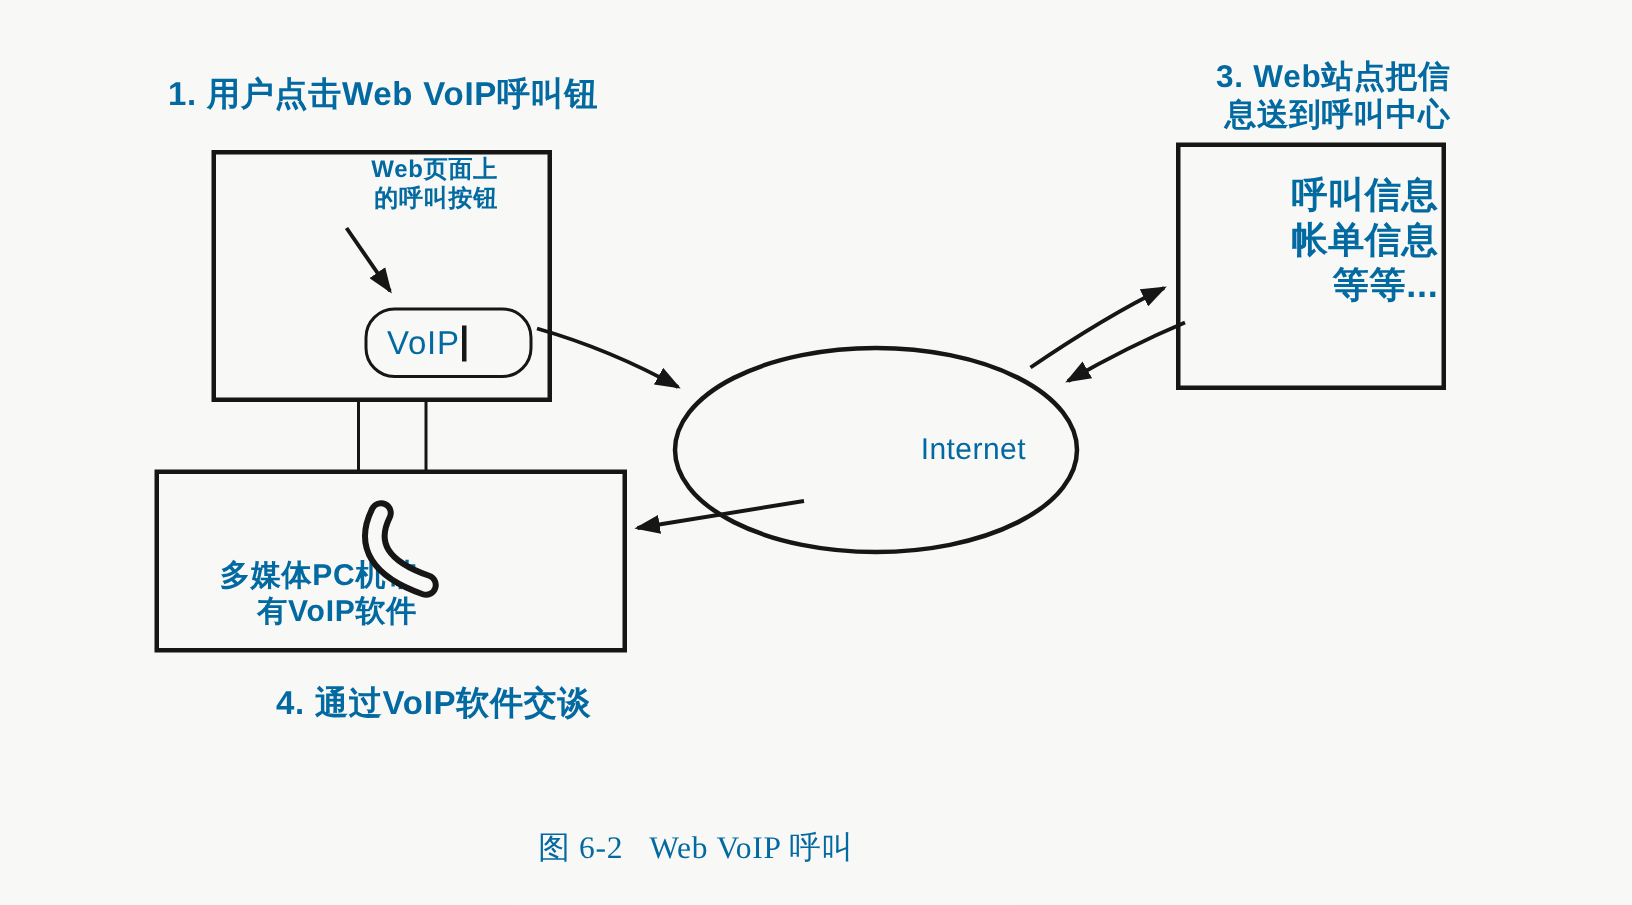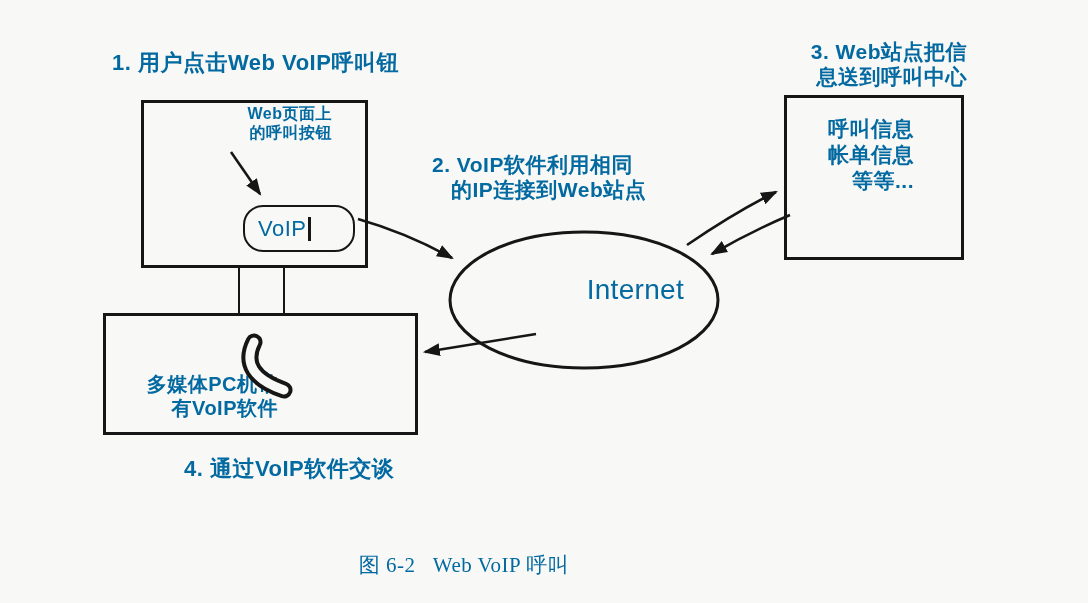--- a/index.html
+++ b/index.html
@@ -36,37 +36,35 @@
                    border-left:2.5px solid #161616; border-right:2.5px solid #161616;
                    box-sizing:border-box; position:absolute; }
   .pc-box        { left:103px; top:313px; width:315px; height:122px; }
   .cc-box        { left:784px; top:95px;  width:180px; height:165px; }
 
   .step1 { left:112px; top:50px;  font-size:22px; }
   .step2 { left:432px; top:153px; font-size:21px; }
   .step3 { left:772px; top:40px;  width:195px; font-size:21px; }
   .step4 { left:184px; top:456px; font-size:22px; }
   .monitor-note { left:147px; top:105px; width:185px; font-size:16px; }
-  .cc-info      { left:744px; top:116px; width:170px; font-size:21px; line-height:1.24; }
+  .cc-info      { left:789px; top:116px; width:170px; font-size:24px; line-height:1.24; }
   .pc-label     { left:104px; top:373px; width:158px; font-size:20px;padding-left:16px; }
-  .internet-label { left:484px; top:273px; width:200px; font-size:28px;
+  .internet-label { left:484px; top:289px; width:200px; font-size:20px;
                     font-weight:normal; letter-spacing:0.3px; }
   .caption { left:0; top:553px; width:928px; text-align:center;
              font-family:"Liberation Serif", serif; font-weight:normal;
              font-size:21px; white-space:pre; letter-spacing:0.5px; }
   svg.overlay { position:absolute; left:0; top:0; }
 </style>
 </head>
 <body>
 
 <div class="canvas">
 
   <div class="txt step1">1. 用户点击Web VoIP呼叫钮</div>
-  <div class="txt step2">2. VoIP软件利用相同
-   的IP连接到Web站点</div>
   <div class="txt center step3">3. Web站点把信
 息送到呼叫中心</div>
   <div class="txt step4">4. 通过VoIP软件交谈</div>
 
   <div class="box monitor-box"></div>
   <div class="txt center monitor-note">Web页面上
 的呼叫按钮</div>
   <div class="box voip-button">
     <span class="voip-label">VoIP</span>
     <span class="text-cursor"></span>

